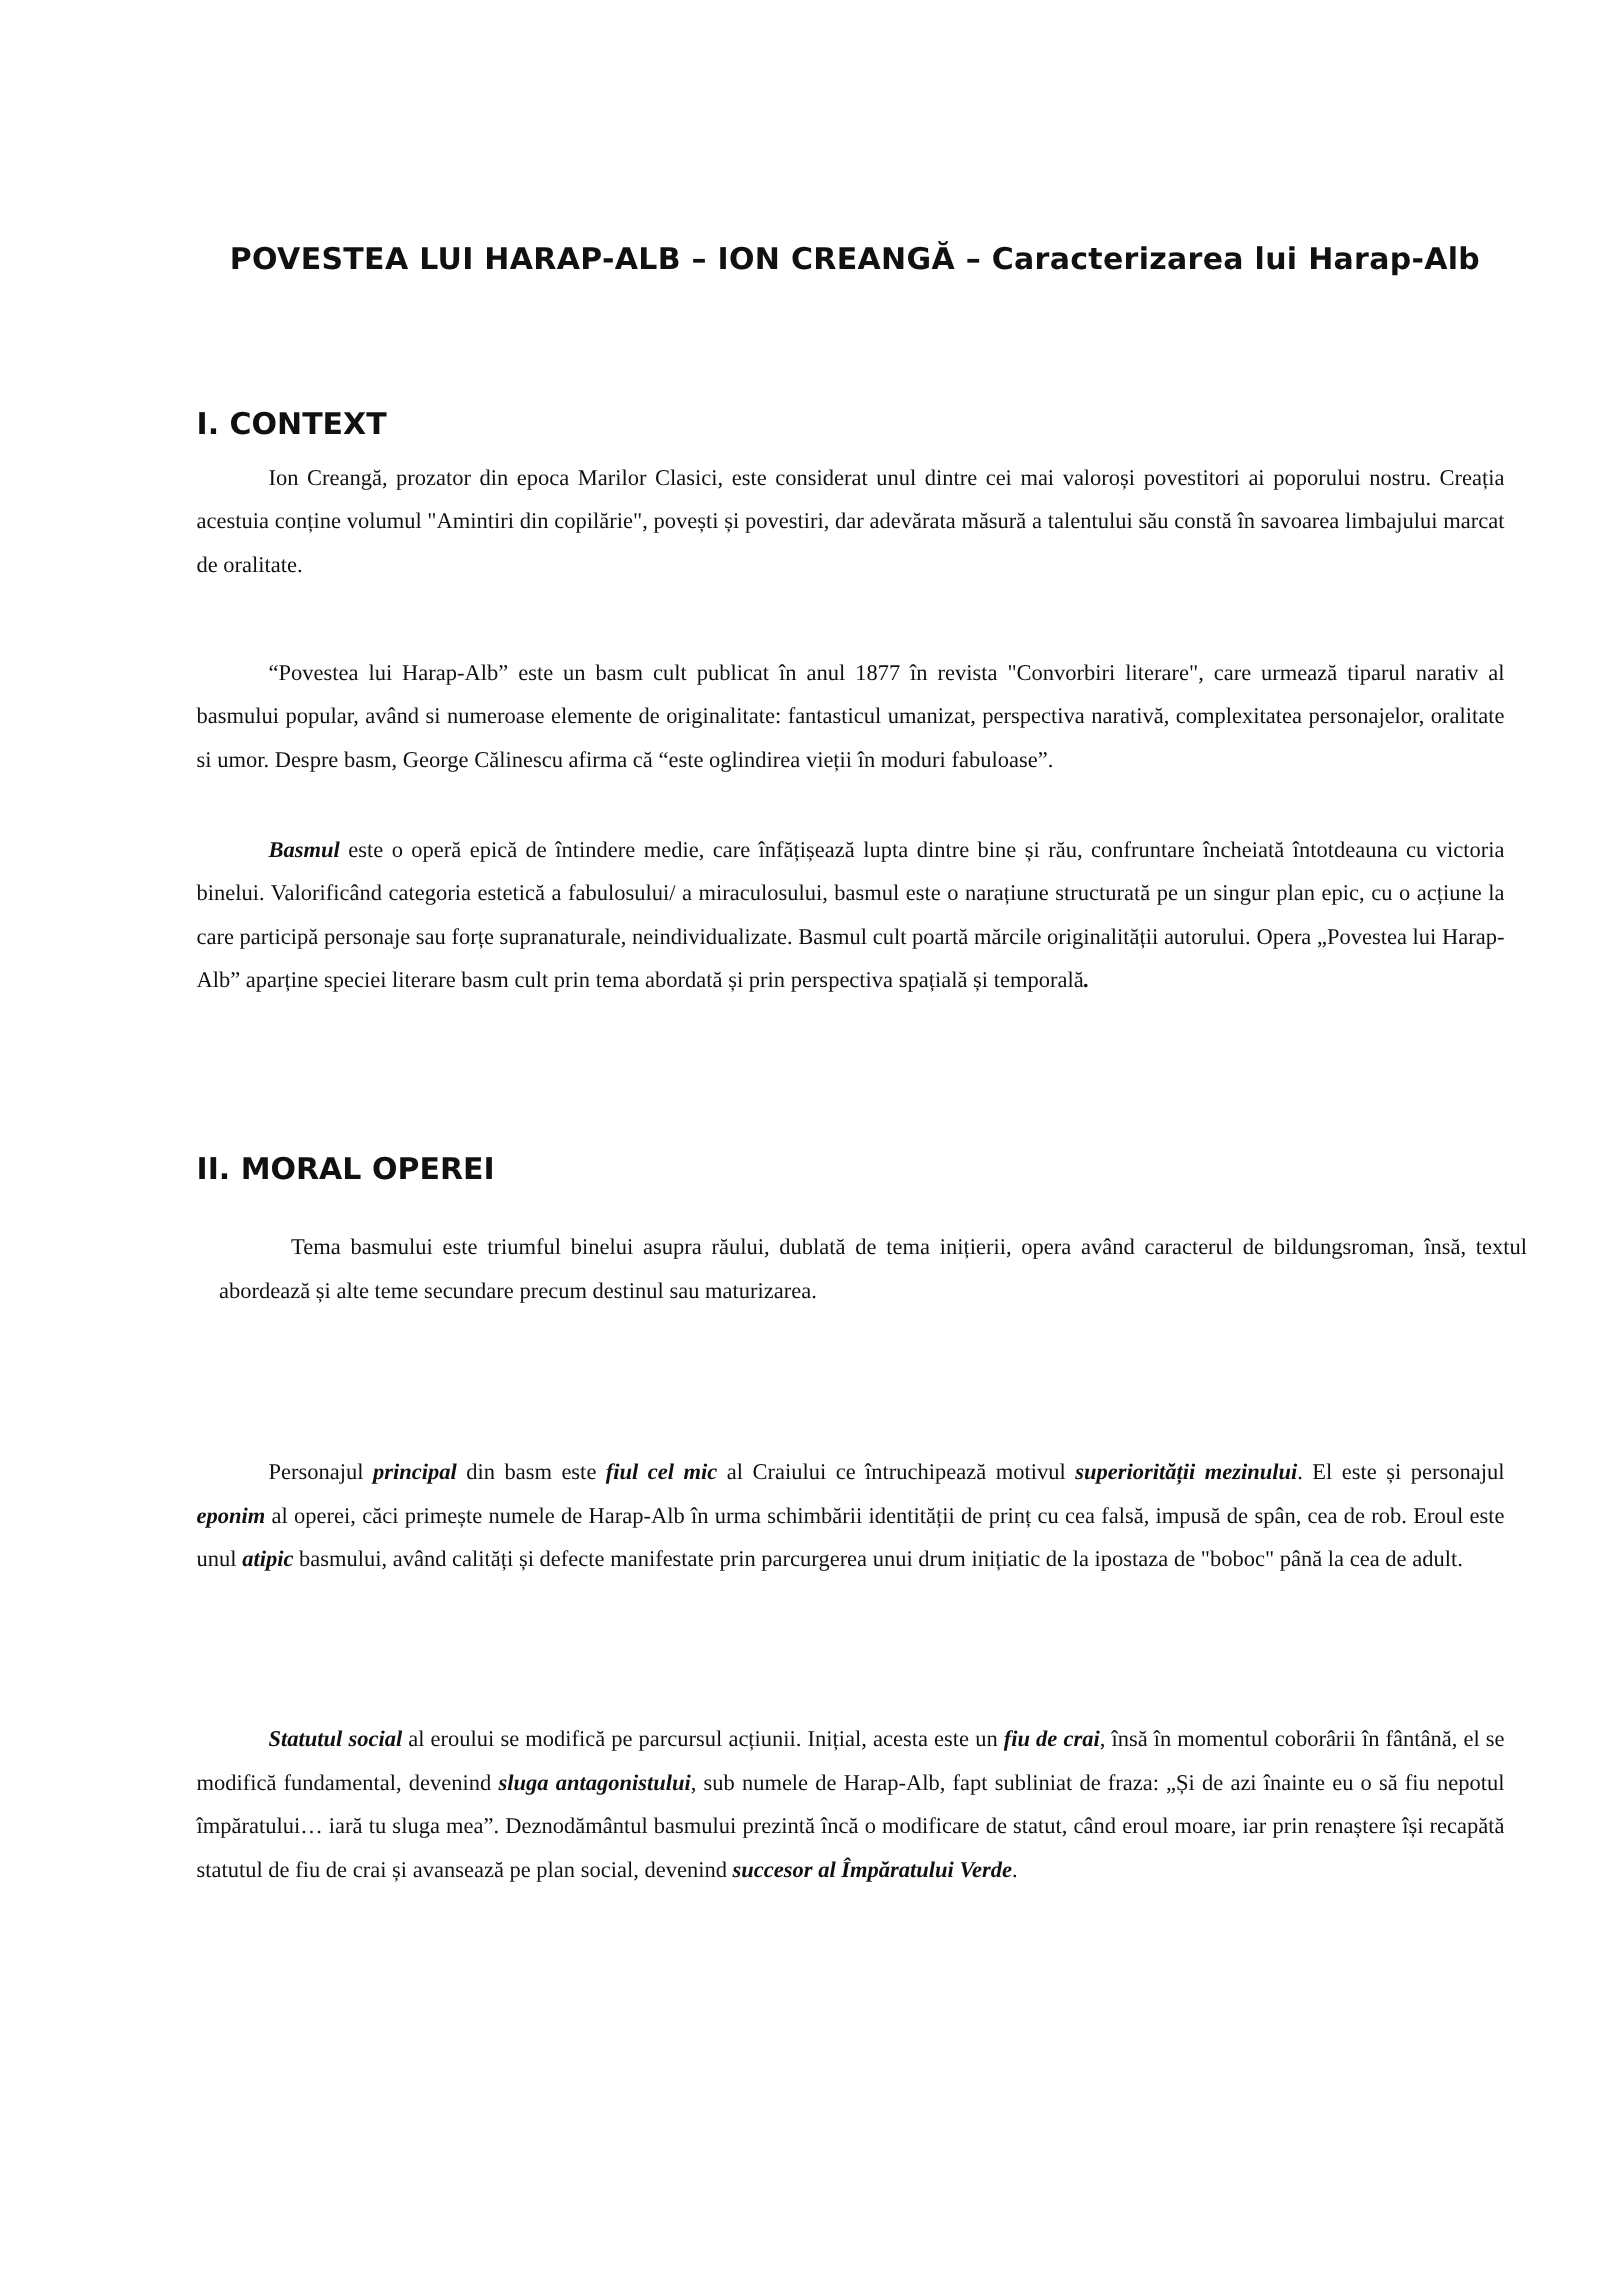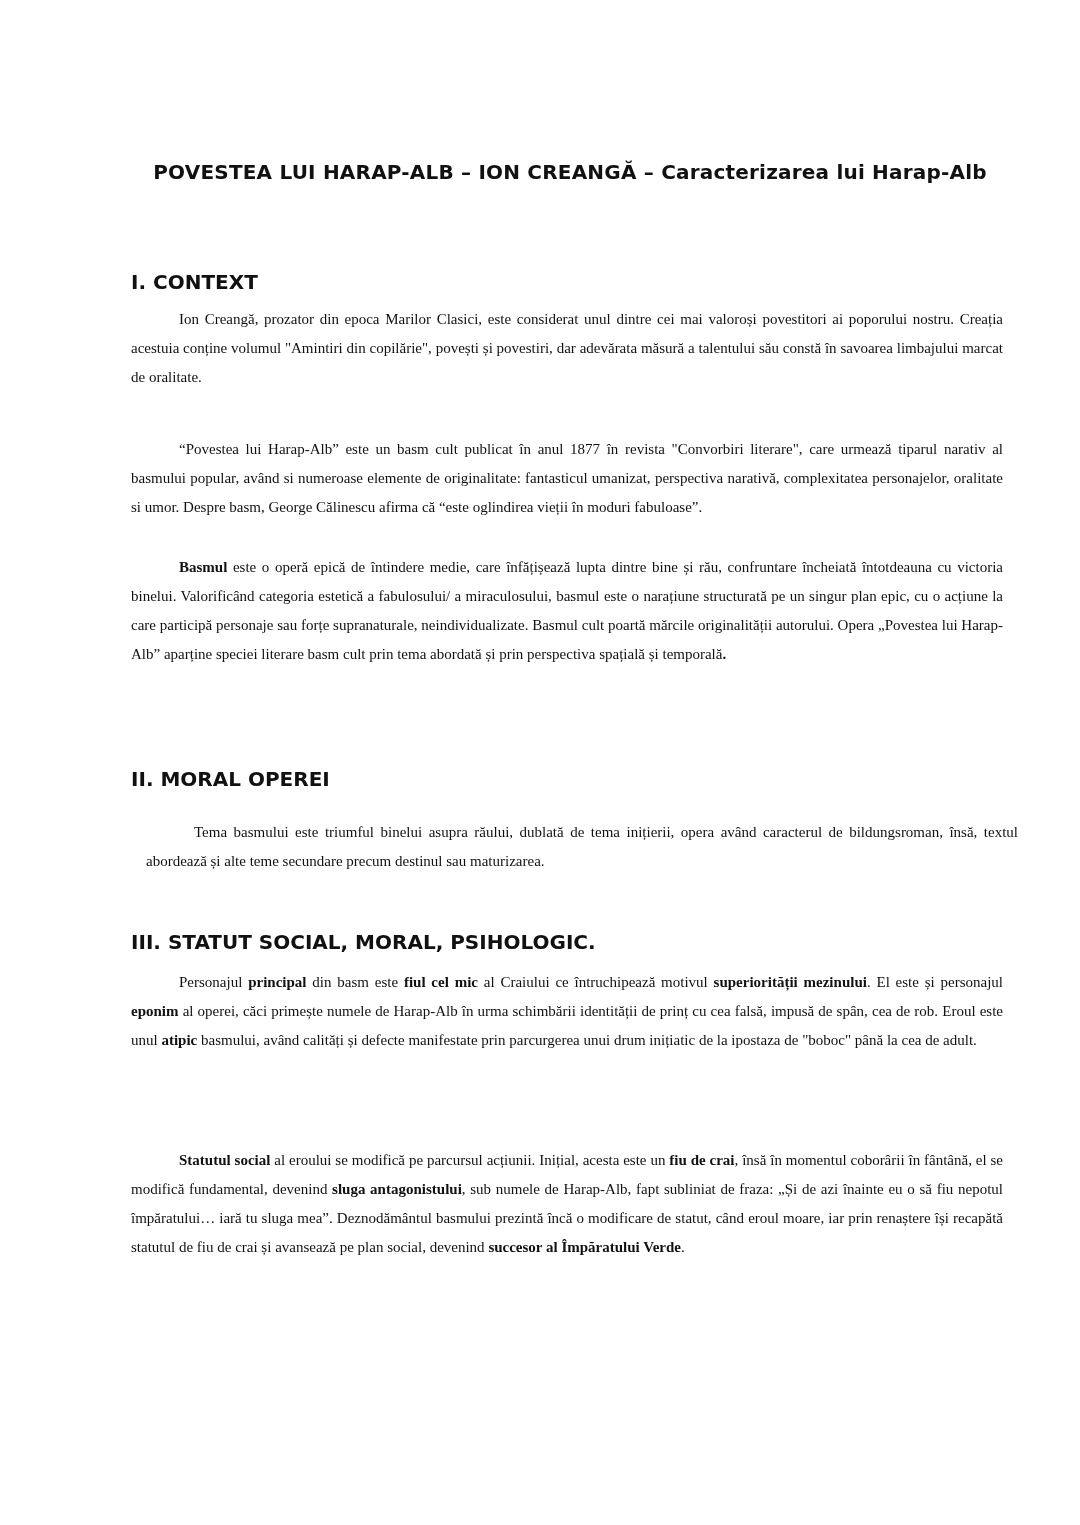--- a/index.html
+++ b/index.html
@@ -11,21 +11,21 @@
   }
   .heading {
     position: absolute; left: 131px;
     font-family: "DejaVu Sans", sans-serif; font-weight: bold; font-size: 20px;
   }
   .para {
     position: absolute; left: 131px; width: 872px;
     font-family: "Liberation Serif", serif; font-size: 15px; line-height: 29px;
     text-align: justify; text-indent: 48px;
   }
-  .para b { font-weight: bold; }
+  .para b { font-weight: bold; font-style: italic; }
 </style>
 </head>
 <body>
 
 <div class="page">
   <div class="title">POVESTEA LUI HARAP-ALB – ION CREANGĂ – Caracterizarea lui Harap-Alb</div>
 
   <div class="heading" style="top:270px">I. CONTEXT</div>
   <p class="para" style="top:305px;margin:0">
     <span>Ion Creangă, prozator din epoca Marilor Clasici, este considerat unul dintre cei mai valoroși povestitori ai poporului nostru. Creația acestuia conține volumul "Amintiri din copilărie", povești și povestiri, dar adevărata măsură a talentului său constă în savoarea limbajului marcat de oralitate.</span>
@@ -33,17 +33,16 @@
   <p class="para" style="top:435px;margin:0">
     <span>“Povestea lui Harap-Alb” este un basm cult publicat în anul 1877 în revista "Convorbiri literare", care urmează tiparul narativ al basmului popular, având si numeroase elemente de originalitate: fantasticul umanizat, perspectiva narativă, complexitatea personajelor, oralitate si umor. Despre basm, George Călinescu afirma că “este oglindirea vieții în moduri fabuloase”.</span>
   </p>
   <p class="para" style="top:553px;margin:0"><b>Basmul</b><span> este o operă epică de întindere medie, care înfățișează lupta dintre bine și rău, confruntare încheiată întotdeauna cu victoria binelui. Valorificând categoria estetică a  fabulosului/ a miraculosului, basmul este o narațiune structurată pe un singur plan epic, cu o acțiune la care participă personaje sau forțe supranaturale, neindividualizate. Basmul cult poartă mărcile originalității autorului. Opera „Povestea lui Harap-Alb” aparține speciei literare basm cult prin tema abordată și prin perspectiva spațială și temporală</span><b>.</b></p>
 
   <div class="heading" style="top:767px">II. MORAL OPEREI</div>
   <p class="para" style="top:803px;margin:15px">
     <span> Tema basmului este triumful binelui asupra răului, dublată de tema inițierii, opera având caracterul de bildungsroman, însă, textul abordează și alte teme secundare precum destinul sau maturizarea.</span>
   </p>
 
-  <div class="heading" style="top:930px">III. STATUT SOCIAL, MORAL, PSIHOLOGIC.</div>
   <p class="para" style="top:968px;margin:0"><span>Personajul </span><b>principal</b><span> din basm este </span><b>fiul cel mic</b><span> al Craiului ce întruchipează motivul </span><b>superiorității mezinului</b><span>. El este și personajul </span><b>eponim</b><span> al operei, căci primește numele de Harap-Alb în urma schimbării identității de prinț cu cea falsă, impusă de spân, cea de rob. Eroul este unul </span><b>atipic</b><span> basmului, având calități și defecte manifestate prin parcurgerea unui drum inițiatic de la ipostaza de "boboc" până la cea de adult.</span></p>
 
   <p class="para" style="top:1146px;margin:0"><b>Statutul social</b><span> al eroului se modifică pe parcursul acțiunii. Inițial, acesta este un </span><b>fiu de crai</b><span>, însă în momentul coborârii în fântână, el se modifică fundamental, devenind </span><b>sluga antagonistului</b><span>, sub numele de Harap-Alb, fapt subliniat de fraza: „Și de azi înainte eu o să fiu nepotul împăratului… iară tu sluga mea”. Deznodământul basmului prezintă încă o modificare de statut, când eroul moare, iar prin renaștere își recapătă statutul de fiu de crai și avansează pe plan social, devenind </span><b>succesor al Împăratului Verde</b><span>.</span></p>
 </div>
 
 </body></html>

